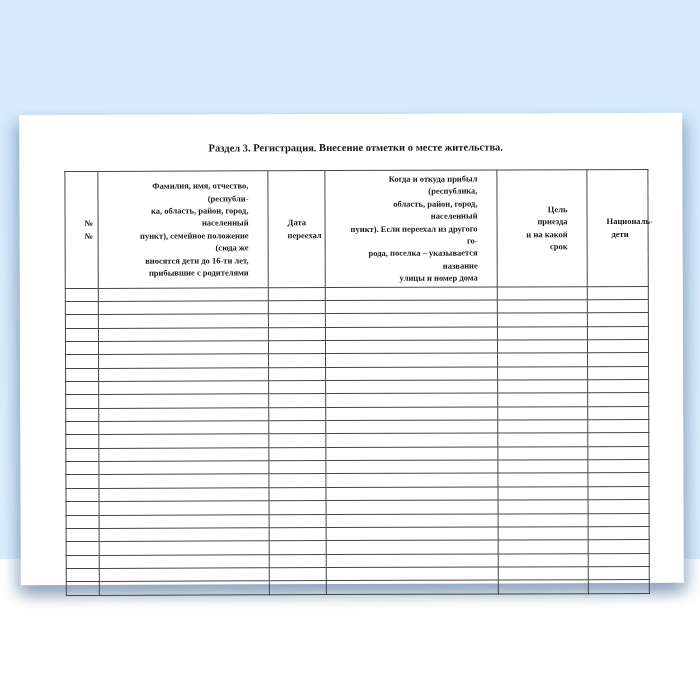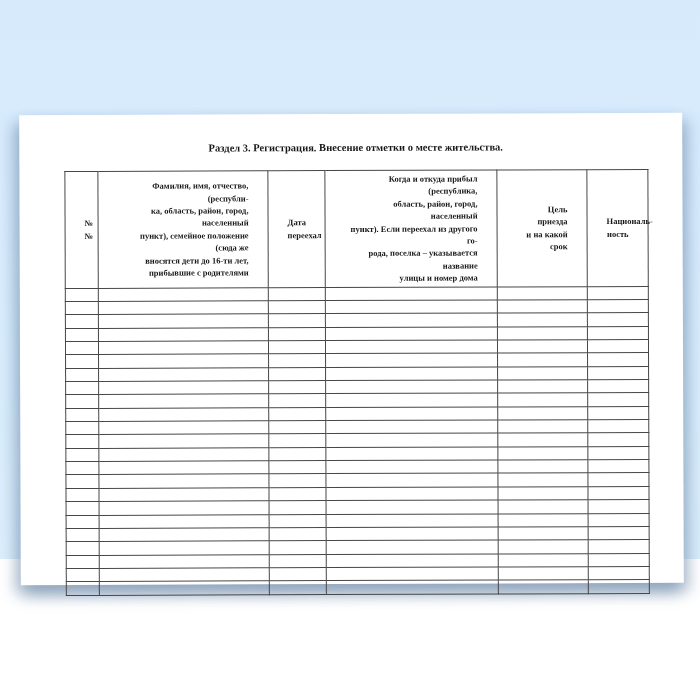--- a/index.html
+++ b/index.html
@@ -102,21 +102,21 @@
           <th>Дата
 переехал</th>
           <th>Когда и откуда прибыл (республика,
 область, район, город, населенный
 пункт). Если переехал из другого го-
 рода, поселка – указывается название
 улицы и номер дома</th>
           <th>Цель приезда
 и на какой срок</th>
           <th>Националь-
-ность</th>
+дети</th>
         </tr>
       </thead>
       <tbody>
           <tr>
             <td></td>
             <td></td>
             <td></td>
             <td></td>
             <td></td>
             <td></td>

